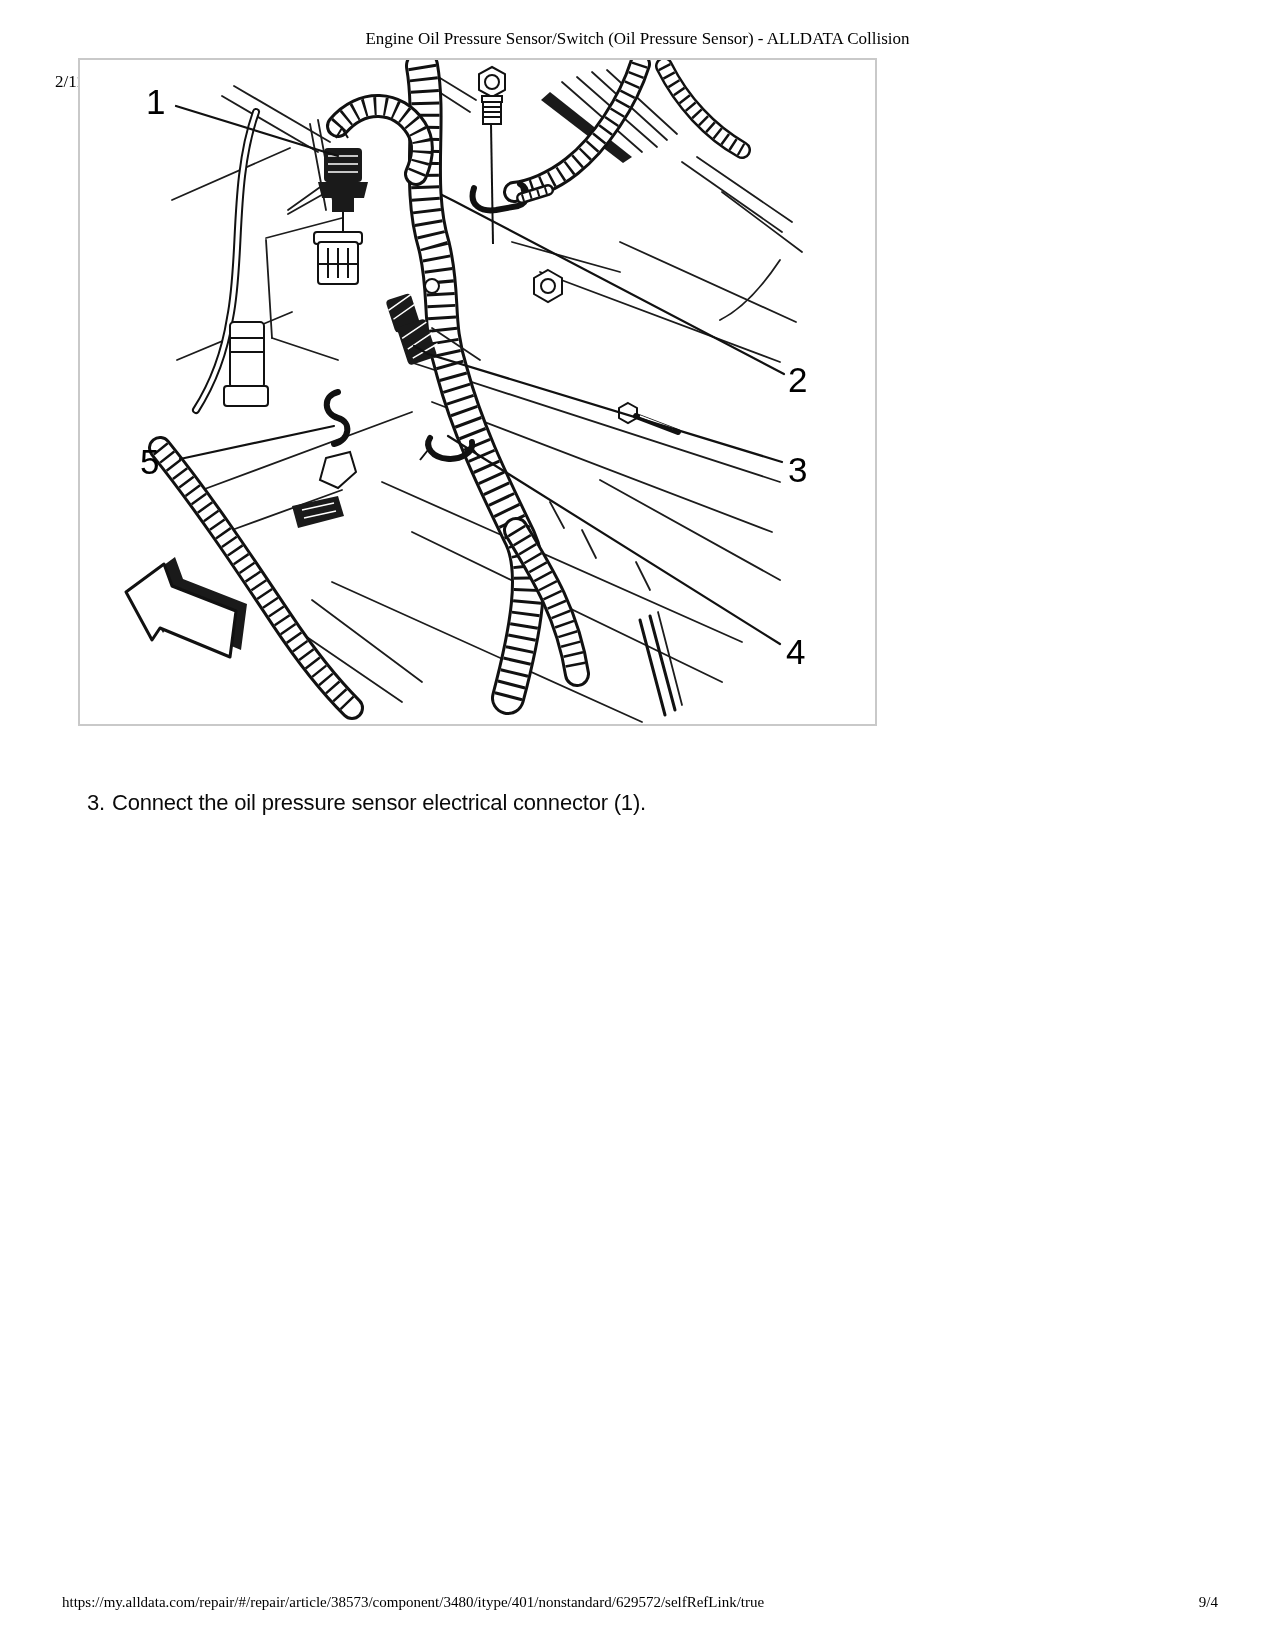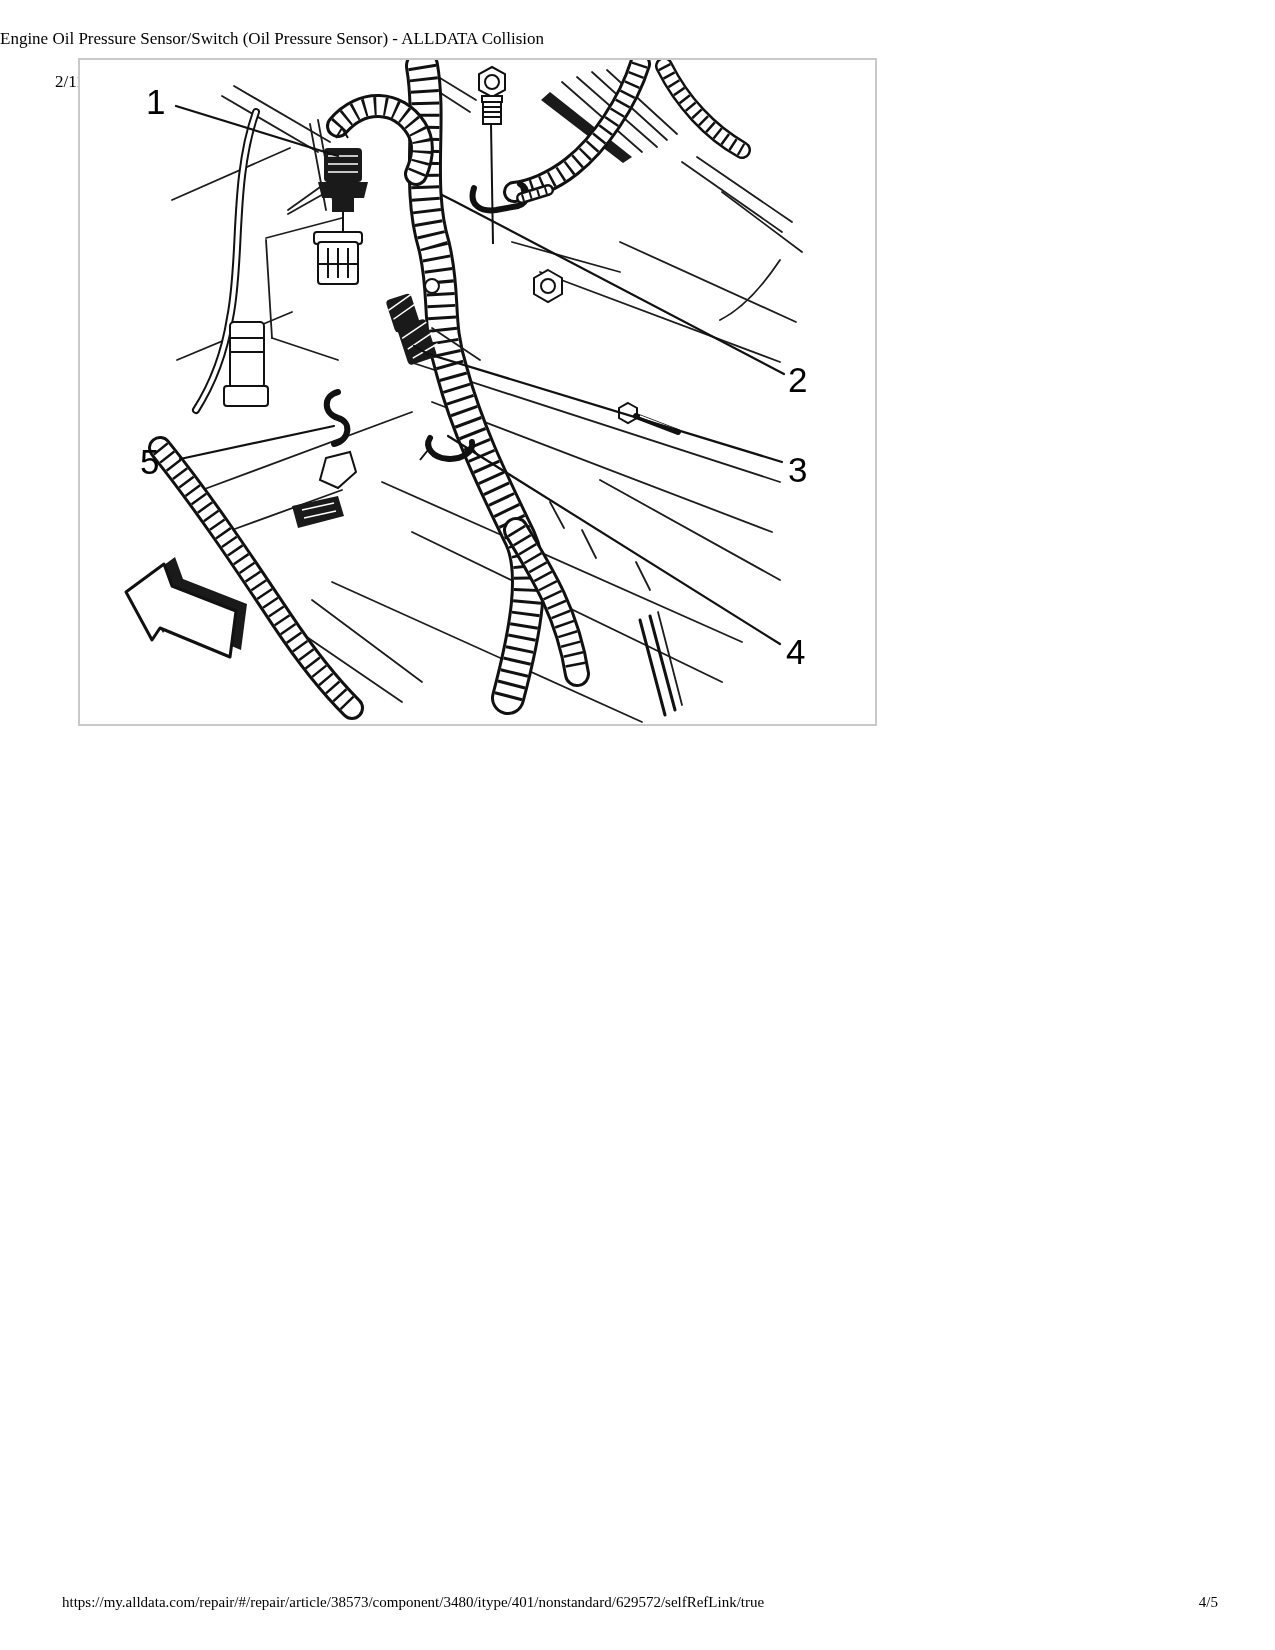--- a/index.html
+++ b/index.html
@@ -2,21 +2,21 @@
 <html><head>
 <meta charset="utf-8">
 <style>
   html,body{margin:0;padding:0;}
   body{
     width:1275px;height:1650px;position:relative;background:#ffffff;
     font-family:"Liberation Serif",serif;color:#000;overflow:hidden;
   }
   .page-header{position:absolute;top:29px;left:0;width:100%;font-size:17px;}
   .header-date{position:absolute;left:55px;top:0;margin-top:43px;}
-  .header-title{width:100%;text-align:left;}
+  .header-title{width:100%;text-align:center;}
   .figure-box{
     position:absolute;left:78px;top:58px;width:795px;height:664px;
     border:2px solid #c9c9c9;background:#fff;box-sizing:content-box;
   }
   .figure-box svg{display:block;}
   .steps{
     position:absolute;left:74px;top:786px;width:1142px;
     font-family:"Liberation Sans",sans-serif;font-size:22px;line-height:34px;
     color:#0a0a0a;letter-spacing:-0.2px;
   }
@@ -218,18 +218,21 @@
     </g>
 
     <g>
       <polygon class="part-dark" points="57,525 95,497 103,519 167,544 161,590 91,561 83,573"></polygon>
       <polygon points="46,532 84,504 92,526 156,551 150,597 80,568 72,580" fill="#ffffff" stroke="#111" stroke-width="3" stroke-linejoin="round"></polygon>
     </g>
   </svg>
 </div>
 
 <div class="steps">
+  <div class="step">
+    <span class="step-num">3.</span><span>Connect the oil pressure sensor electrical connector (1).</span>
+  </div>
 </div>
 
 <div class="page-footer">
   <span class="footer-url">https://my.alldata.com/repair/#/repair/article/38573/component/3480/itype/401/nonstandard/629572/selfRefLink/true</span>
-  <span class="footer-page">4/5</span>
+  <span class="footer-page">9/4</span>
 </div>
 
 </body></html>

